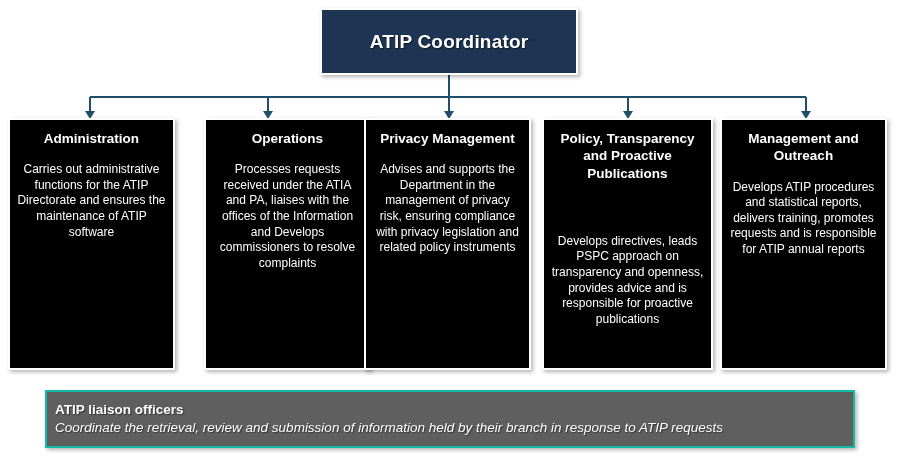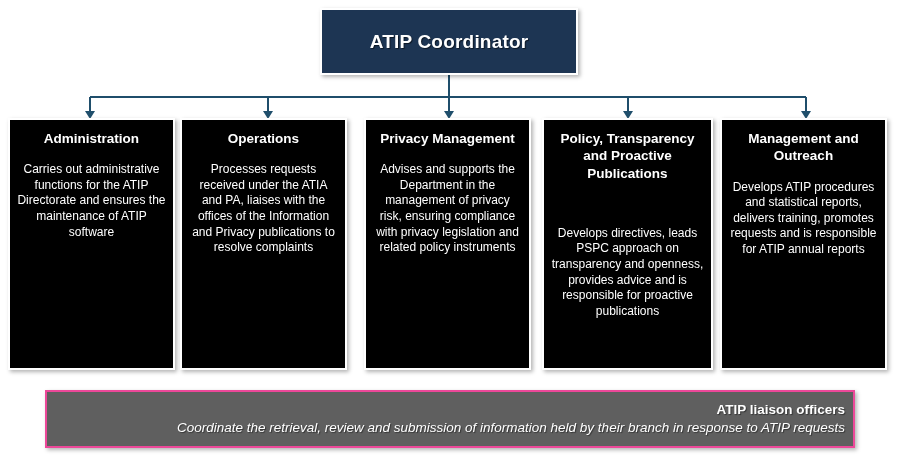--- a/index.html
+++ b/index.html
@@ -83,40 +83,40 @@
   .child-node .node-body {
     font-size: 12px;
     line-height: 1.3;
     text-shadow: 1px 1px 1px rgba(0,0,0,0.5);
     width: 100%;
   }
   .child-node.gap .node-body {
     margin-top: 1.25em;
   }
   .child-node.nogap .node-body {
-    margin-top: 0;
+    margin-top: 8px;
   }
 
   #child-0 { left: 8px;   width: 167px; }
-  #child-1 { left: 180px; width: 167px; }
+  #child-1 { left: 204px; width: 167px; }
   #child-2 { left: 364px; width: 167px; align-items: center; }
   #child-3 { left: 542px; width: 171px; gap: 44px; }
   #child-4 { left: 720px; width: 167px; }
 
   
   #footer-node {
     left: 45px;
     top: 390px;
     width: 810px;
     height: 58px;
     background: #5f5f5f;
-    border: 2px solid #ec4899;
+    border: 2px solid #14b8a6;
     display: flex;
     flex-direction: column;
-    align-items: flex-end;
+    align-items: flex-start;
     justify-content: center;
     padding: 0 8px;
     box-sizing: border-box;
   }
   #footer-node .node-title {
     font-size: 13.5px;
     font-weight: bold;
     line-height: 1.3;
     text-shadow: 1px 1px 1px rgba(0,0,0,0.45);
   }
@@ -158,21 +158,21 @@
     <div class="node-title">ATIP Coordinator</div>
   </div>
 
   <div class="node child-node gap" id="child-0">
     <div class="node-title">Administration</div>
     <div class="node-body">Carries out administrative functions for the ATIP Directorate and ensures the maintenance of ATIP software</div>
   </div>
 
   <div class="node child-node gap" id="child-1">
     <div class="node-title">Operations</div>
-    <div class="node-body">Processes requests received under the ATIA and PA, liaises with the offices of the Information and Privacy publications to resolve complaints</div>
+    <div class="node-body">Processes requests received under the ATIA and PA, liaises with the offices of the Information and Develops commissioners to resolve complaints</div>
   </div>
 
   <div class="node child-node gap" id="child-2">
     <div class="node-title">Privacy Management</div>
     <div class="node-body">Advises and supports the Department in the management of privacy risk, ensuring compliance with privacy legislation and related policy instruments</div>
   </div>
 
   <div class="node child-node nogap" id="child-3">
     <div class="node-title">Policy, Transparency and Proactive Publications</div>
     <div class="node-body">Develops directives, leads PSPC approach on transparency and openness, provides advice and is responsible for proactive publications</div>

